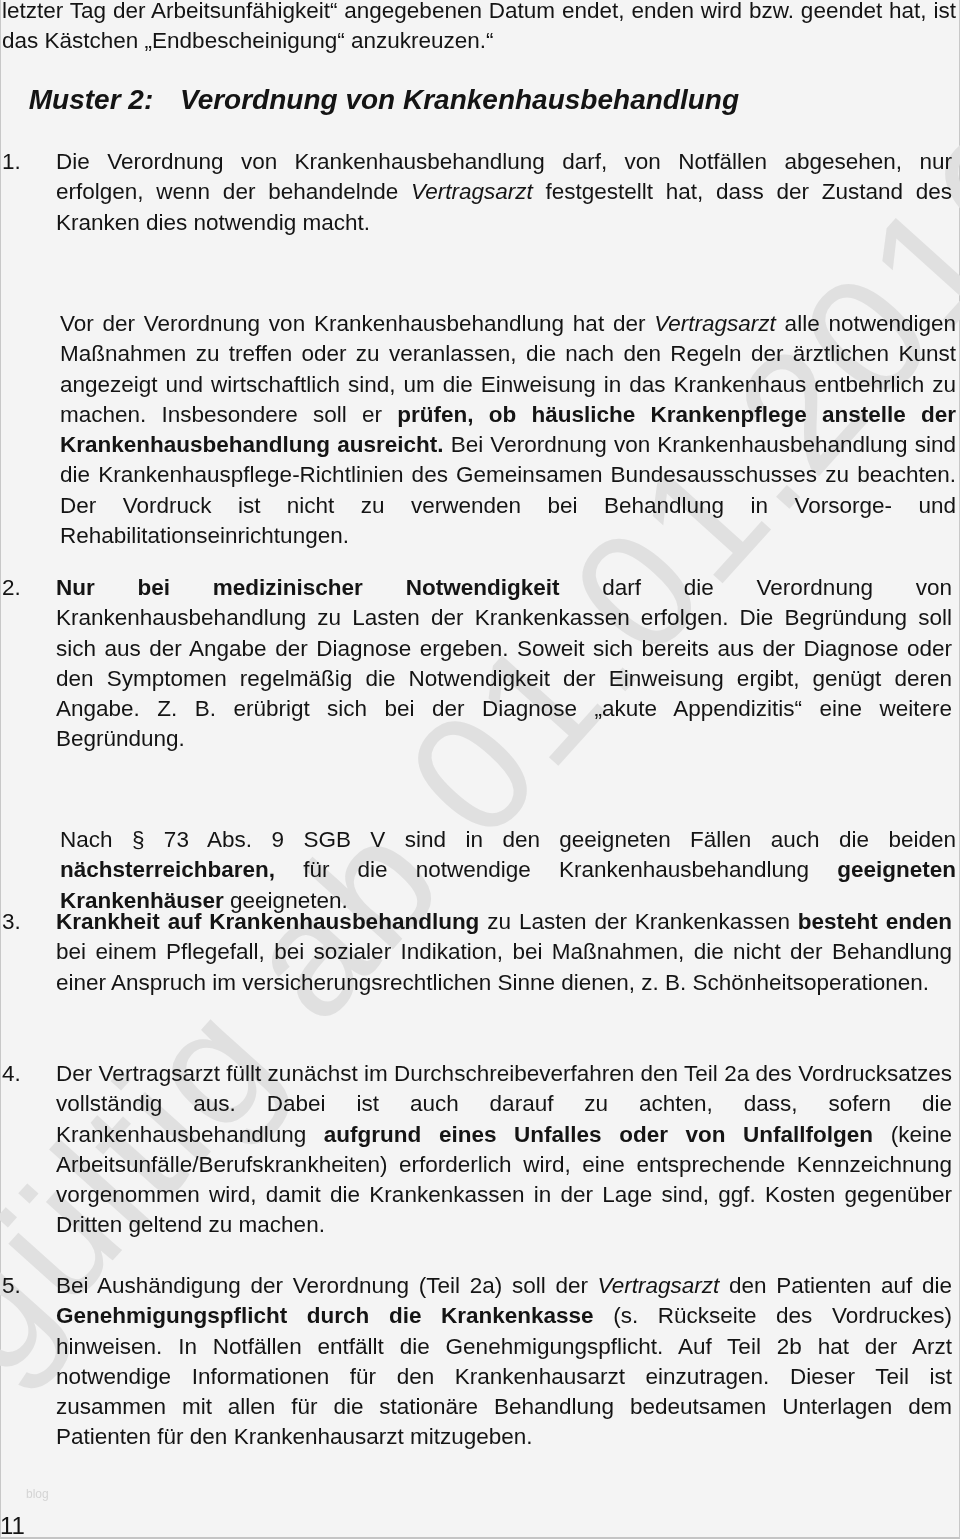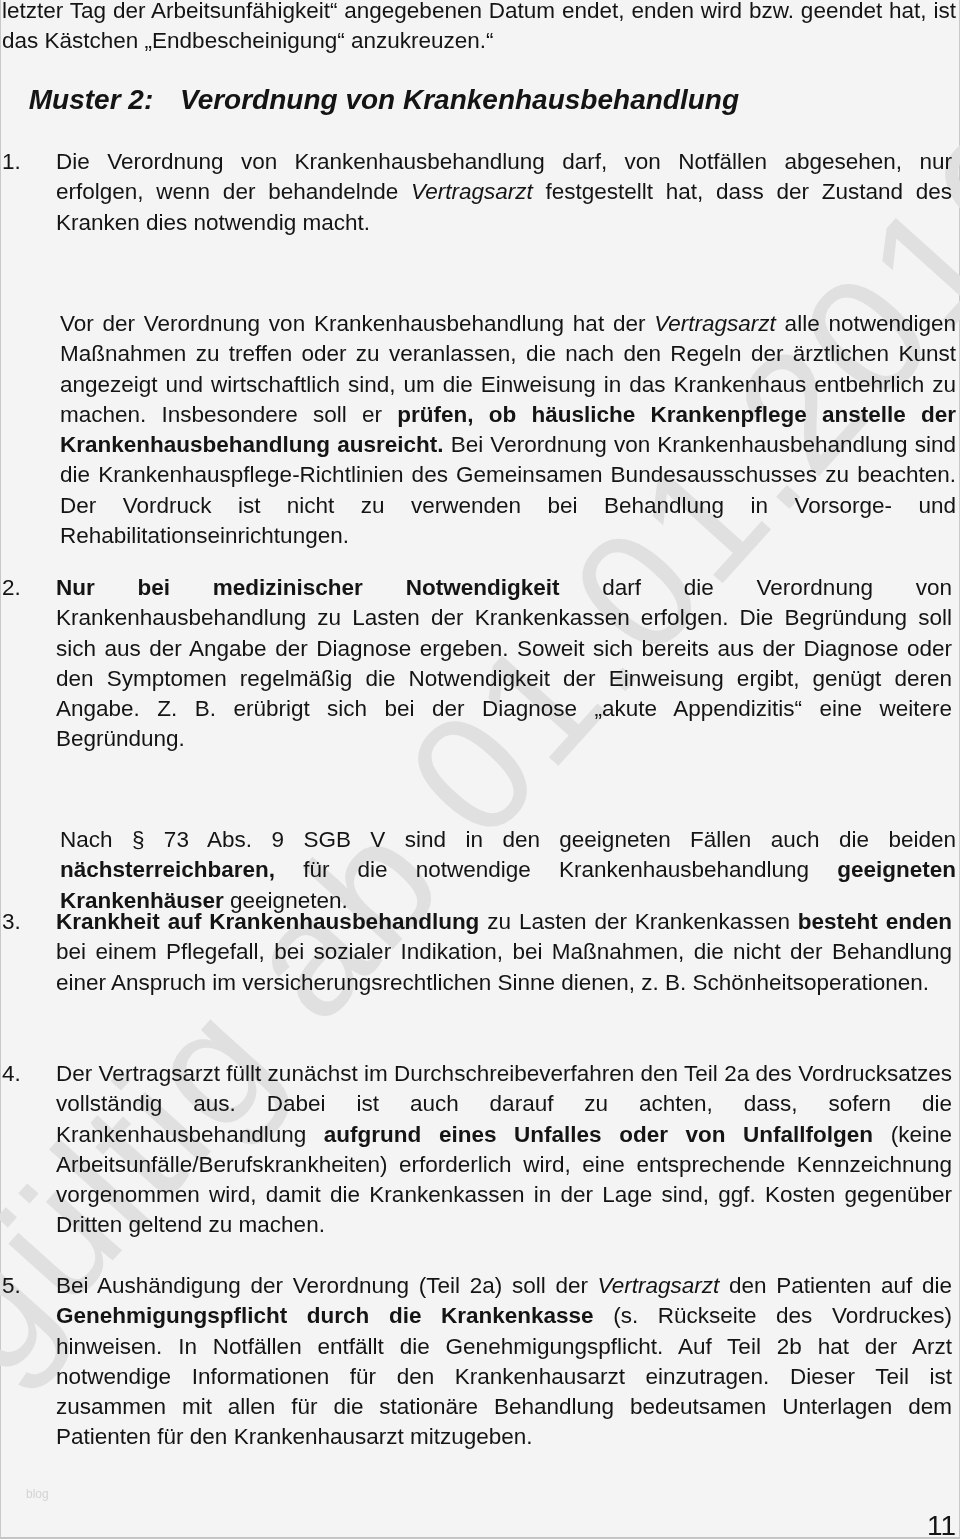--- a/index.html
+++ b/index.html
@@ -101,23 +101,23 @@
       left: 26px;
       top: 1487px;
       font-size: 12px;
       color: #d4d4d4;
       z-index: 1;
     }
     .page-number {
       position: absolute;
       left: 0;
       width: 956px;
-      text-align: right;
+      text-align: left;
       top: 1512px;
-      font-size: 28px;
+      font-size: 24px;
       line-height: 28px;
       z-index: 1;
     }
   </style>
 </head>
 <body>
 
 <div class="page"></div>
 
 <div class="watermark">gültig ab 01.01.2016</div>

